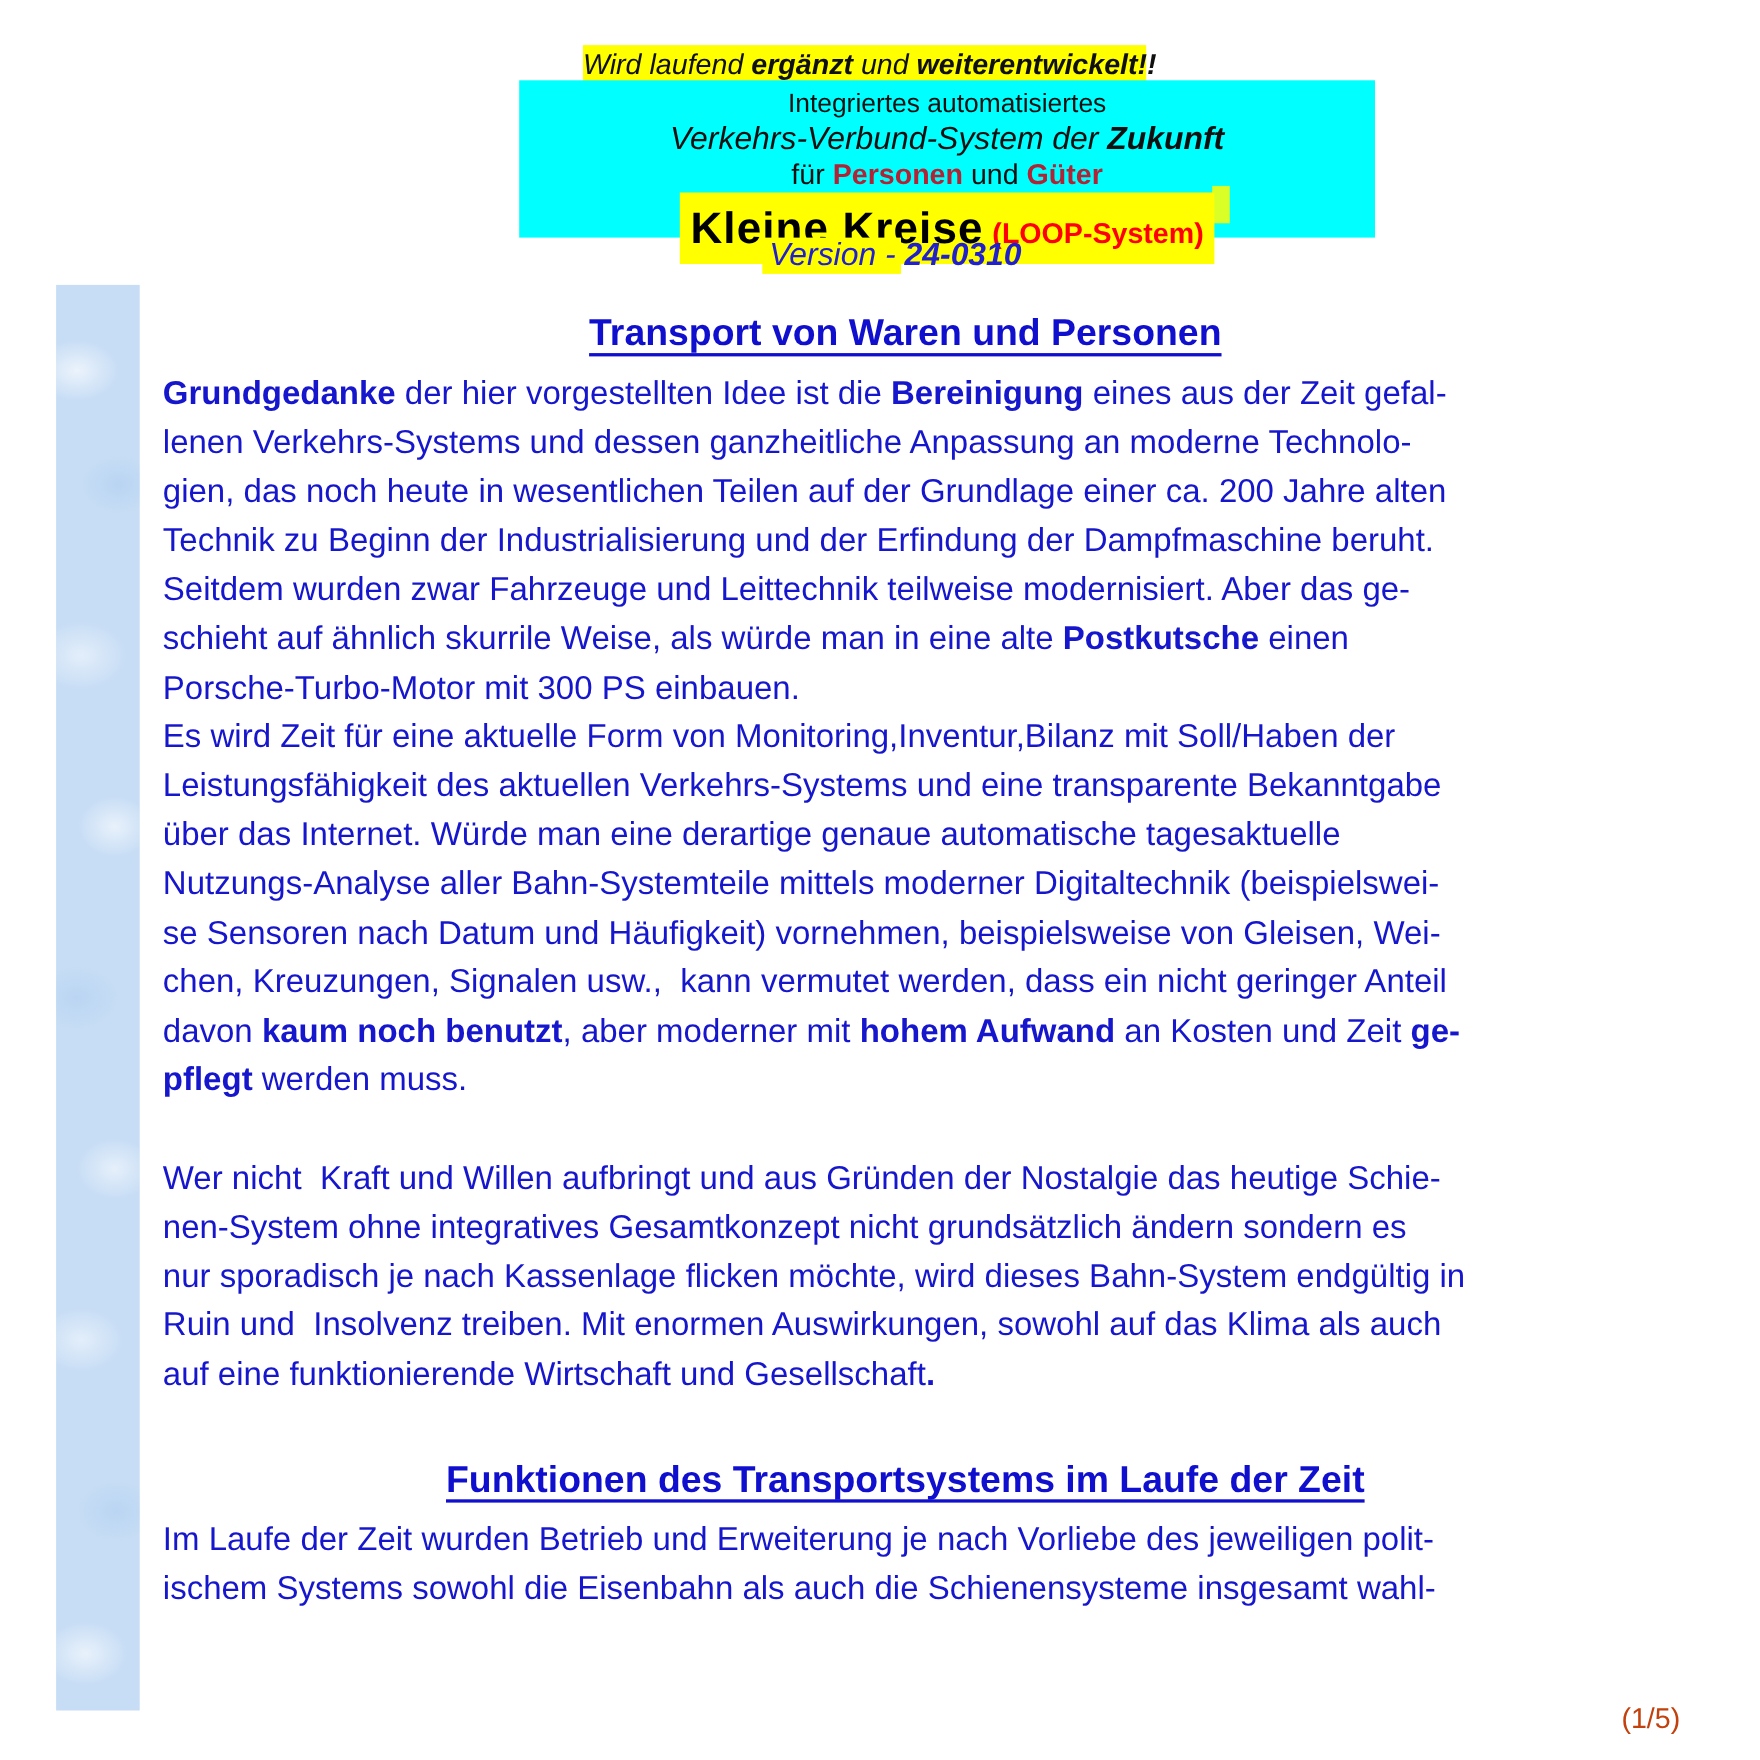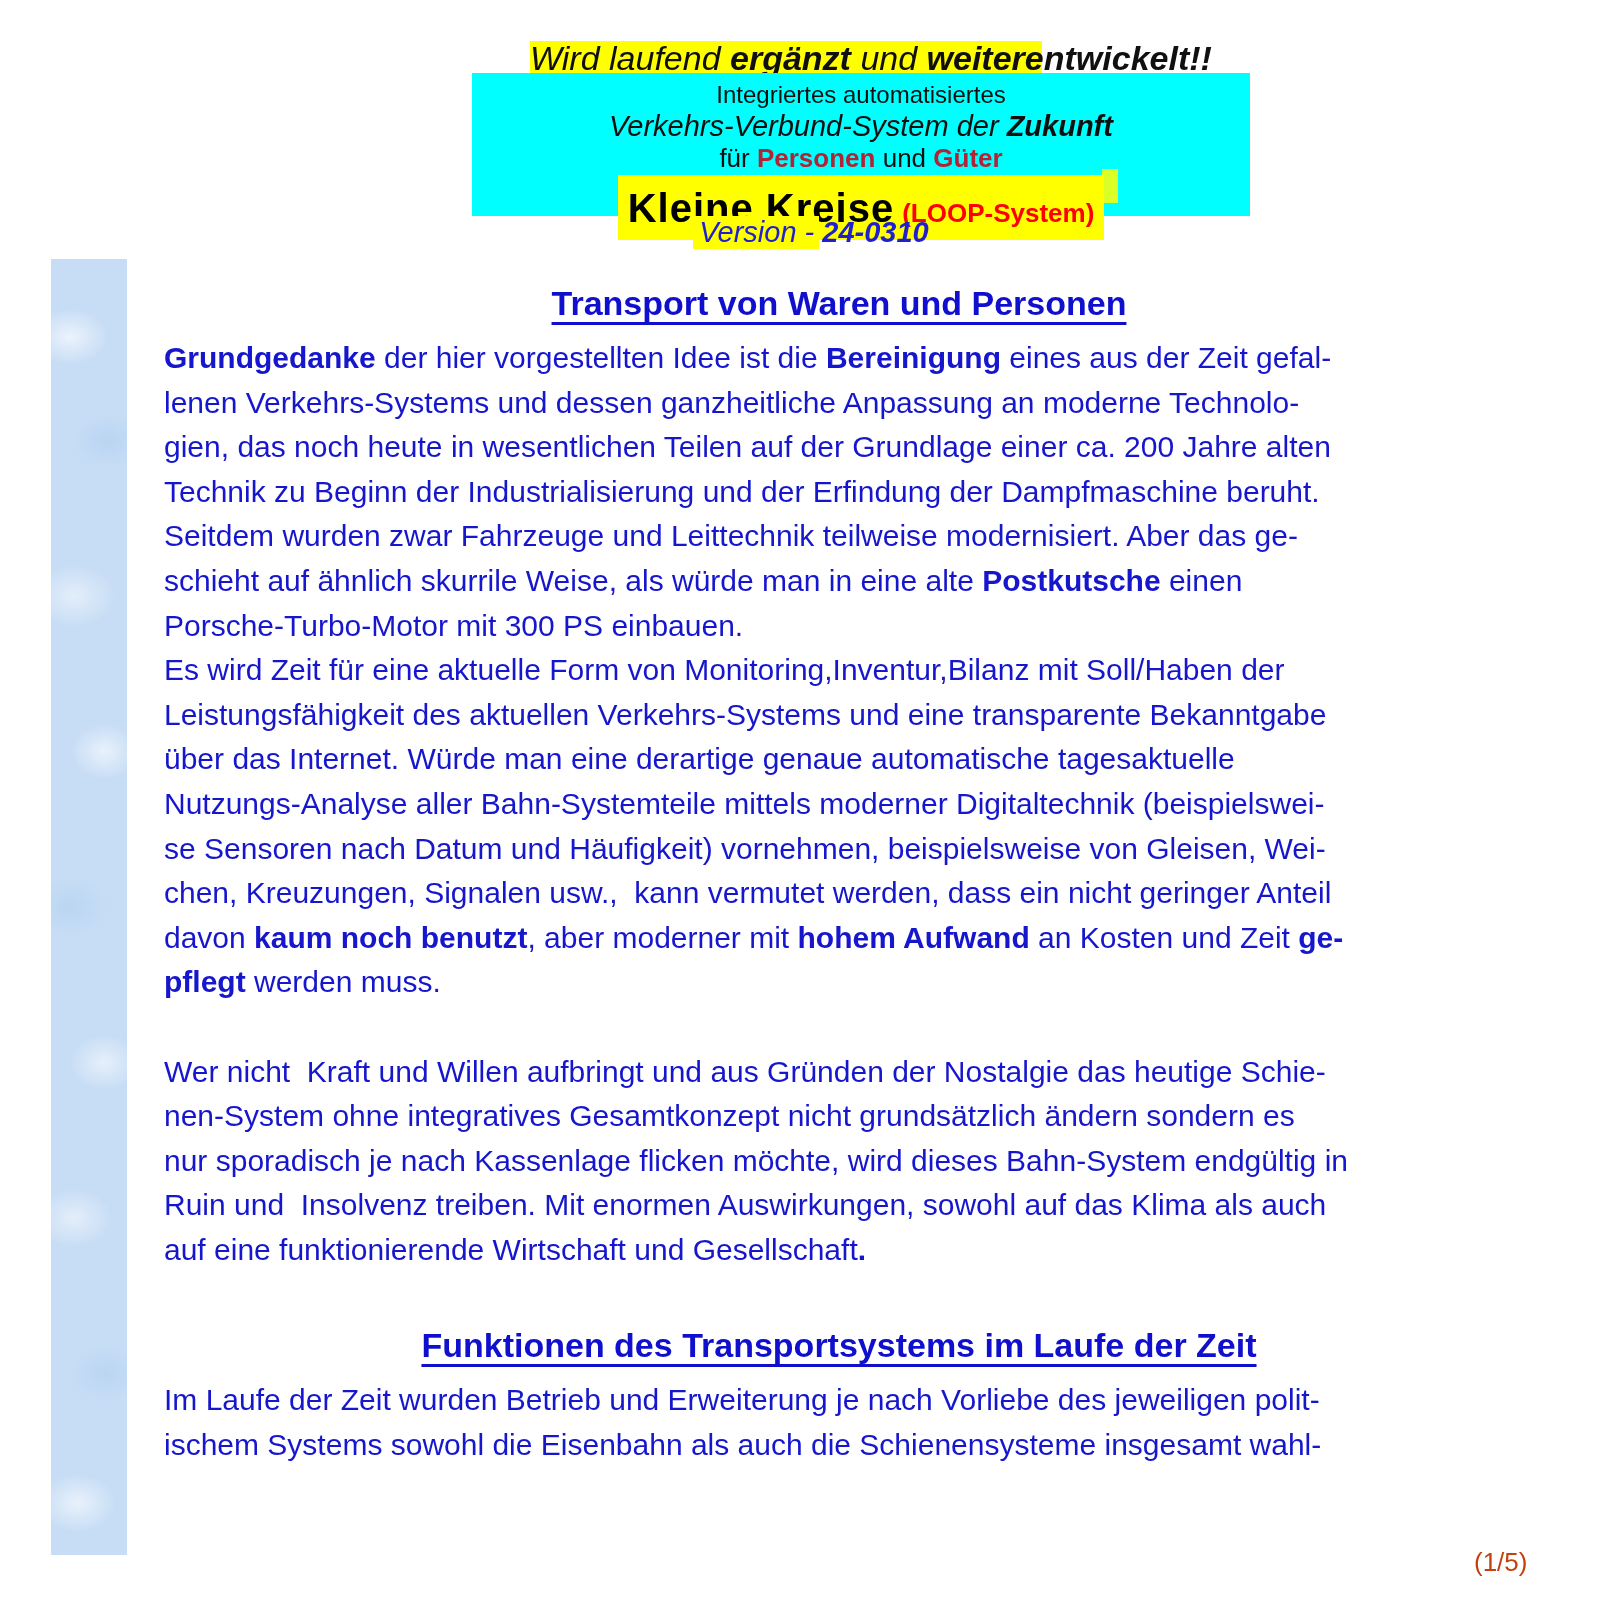--- a/index.html
+++ b/index.html
@@ -8,21 +8,21 @@
   }
   *{box-sizing:border-box;}
   html,body{margin:0;padding:0;}
   body{background:#ffffff;font-family:"Liberation Sans",sans-serif;}
   .page{position:relative;width:1600px;height:1600px;background:#ffffff;overflow:hidden;}
 
   
   .banner{
     position:absolute;top:41px;left:530px;width:512px;height:34px;
     background:var(--yellow);color:var(--ink);
-    font-style:italic;font-size:34px;line-height:34px;text-align:center;white-space:pre;
+    font-style:italic;font-size:26px;line-height:34px;text-align:center;white-space:pre;
   }
   .banner .b{font-weight:bold;}
 
   
   .cyanbox{
     position:absolute;top:73px;left:472px;width:778px;height:143px;
     background:var(--cyan);color:var(--ink);text-align:center;padding-top:7px;
   }
   .box-line1{font-size:24px;line-height:30px;white-space:pre;}
   .box-line2{font-size:29px;line-height:33px;white-space:pre;font-style:italic;}
@@ -62,21 +62,21 @@
       radial-gradient(48px 40px at 70% 38%,rgba(255,255,255,.6),transparent 70%),
       radial-gradient(55px 42px at 25% 50%,rgba(173,205,240,.5),transparent 70%),
       radial-gradient(50px 40px at 70% 62%,rgba(255,255,255,.55),transparent 70%),
       radial-gradient(55px 42px at 30% 74%,rgba(255,255,255,.5),transparent 70%),
       radial-gradient(52px 40px at 72% 86%,rgba(173,205,240,.5),transparent 70%),
       radial-gradient(55px 42px at 35% 96%,rgba(255,255,255,.6),transparent 70%),
       var(--strip-blue);
   }
 
   
-  .doc{position:absolute;top:272px;left:128px;width:1386px;color:var(--body-blue);padding-left:36px;}
+  .doc{position:absolute;top:272px;left:112px;width:1386px;color:var(--body-blue);padding-left:36px;}
   .section-heading{
     margin:8px 0 10px 0;text-align:center;font-size:34px;line-height:46px;
     font-weight:bold;color:var(--heading-blue);
   }
   .section-heading .hu{
     text-decoration:underline;text-decoration-thickness:3px;text-underline-offset:7px;
   }
   .section:nth-child(3) .section-heading{margin-top:50px;}
   .section:nth-child(2) .section-heading{margin-top:14px;}
   .para{margin:0;}

